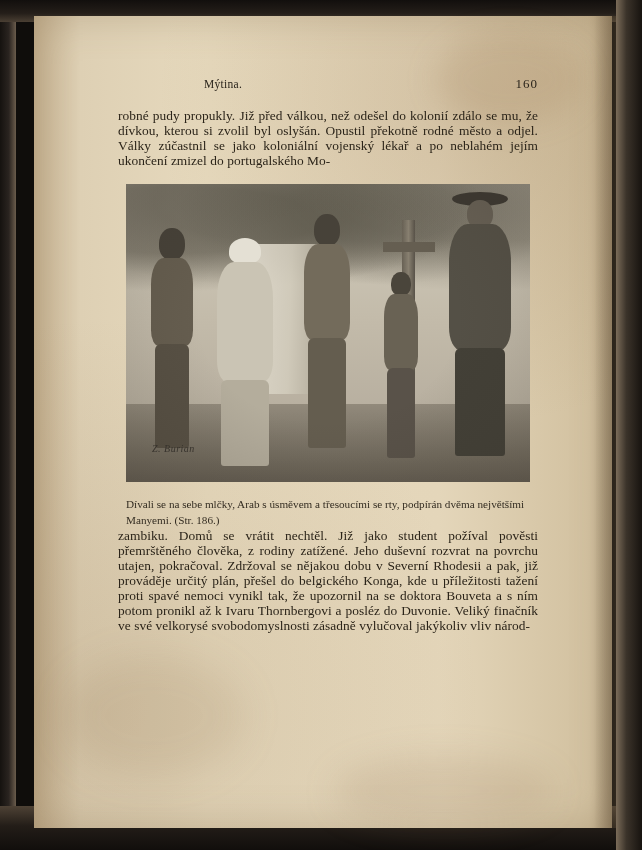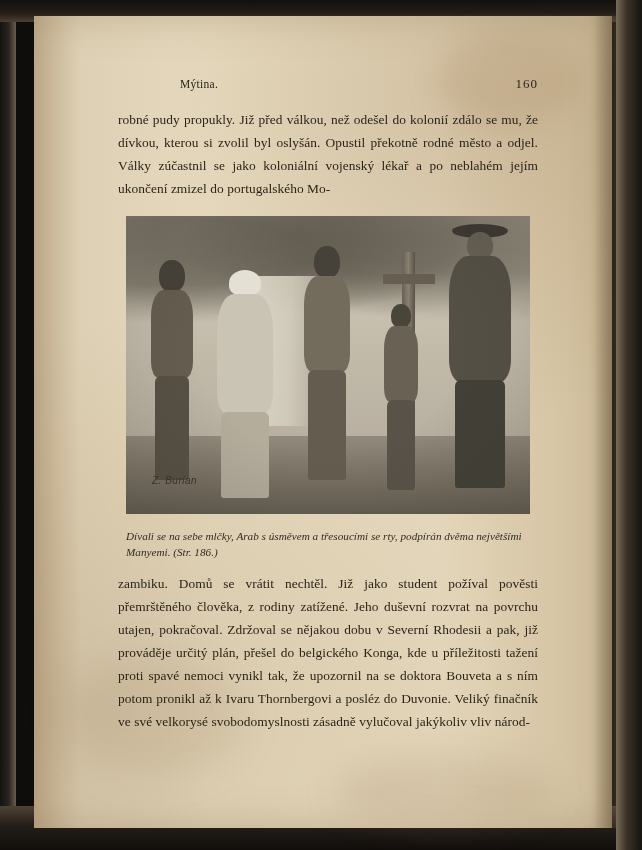--- a/index.html
+++ b/index.html
@@ -88,32 +88,32 @@
 
   .runhead {
     display: flex;
     justify-content: space-between;
     align-items: baseline;
     font-size: 11.5px;
     letter-spacing: 0.3px;
     margin-bottom: 16px;
   }
   .runhead .title {
-    margin-left: 62px;
+    margin-left: 86px;
     font-style: normal;
   }
   .runhead .folio {
     font-size: 13px;
     letter-spacing: 1px;
   }
 
   p.body {
-    margin: 12px 0 0 0;
+    margin: 0 0 0 0;
     font-size: 13.4px;
-    line-height: 23px;
+    line-height: 15px;
     text-align: justify;
     text-justify: inter-word;
     color: #2b2419;
     letter-spacing: 0.05px;
   }
 
   
   .figure {
     margin: 16px 0 0 0;
     width: 420px;
@@ -216,35 +216,34 @@
   .fig-e .torso { top: 32px; width: 62px; height: 126px; background: #57503d; }
   .fig-e .legs { top: 156px; width: 50px; height: 108px; background: #45402f; }
 
   .plate .vignette {
     position: absolute; inset: 0;
     background: radial-gradient(ellipse at 50% 45%, rgba(0,0,0,0) 45%, rgba(60,48,32,0.22) 100%);
   }
   .plate .signature {
     position: absolute;
     left: 26px; bottom: 28px;
-    font-family: Liberation Sans, sans-serif;
+    font-family: Liberation Serif, serif;
     font-style: italic;
     font-size: 10px;
     color: #3a3326;
     letter-spacing: 0.5px;
   }
 
   .caption {
     margin: 14px 0 0 8px;
     width: 404px;
     font-size: 11.2px;
     line-height: 16px;
     color: #332c21;
     text-align: left;
-    font-style: italic;
   }
 
   .after-figure { margin-top: 22px; }
 
   .colophon {
     margin-top: 18px;
     font-size: 9.6px;
     letter-spacing: 0.2px;
     color: #413929;
   }

